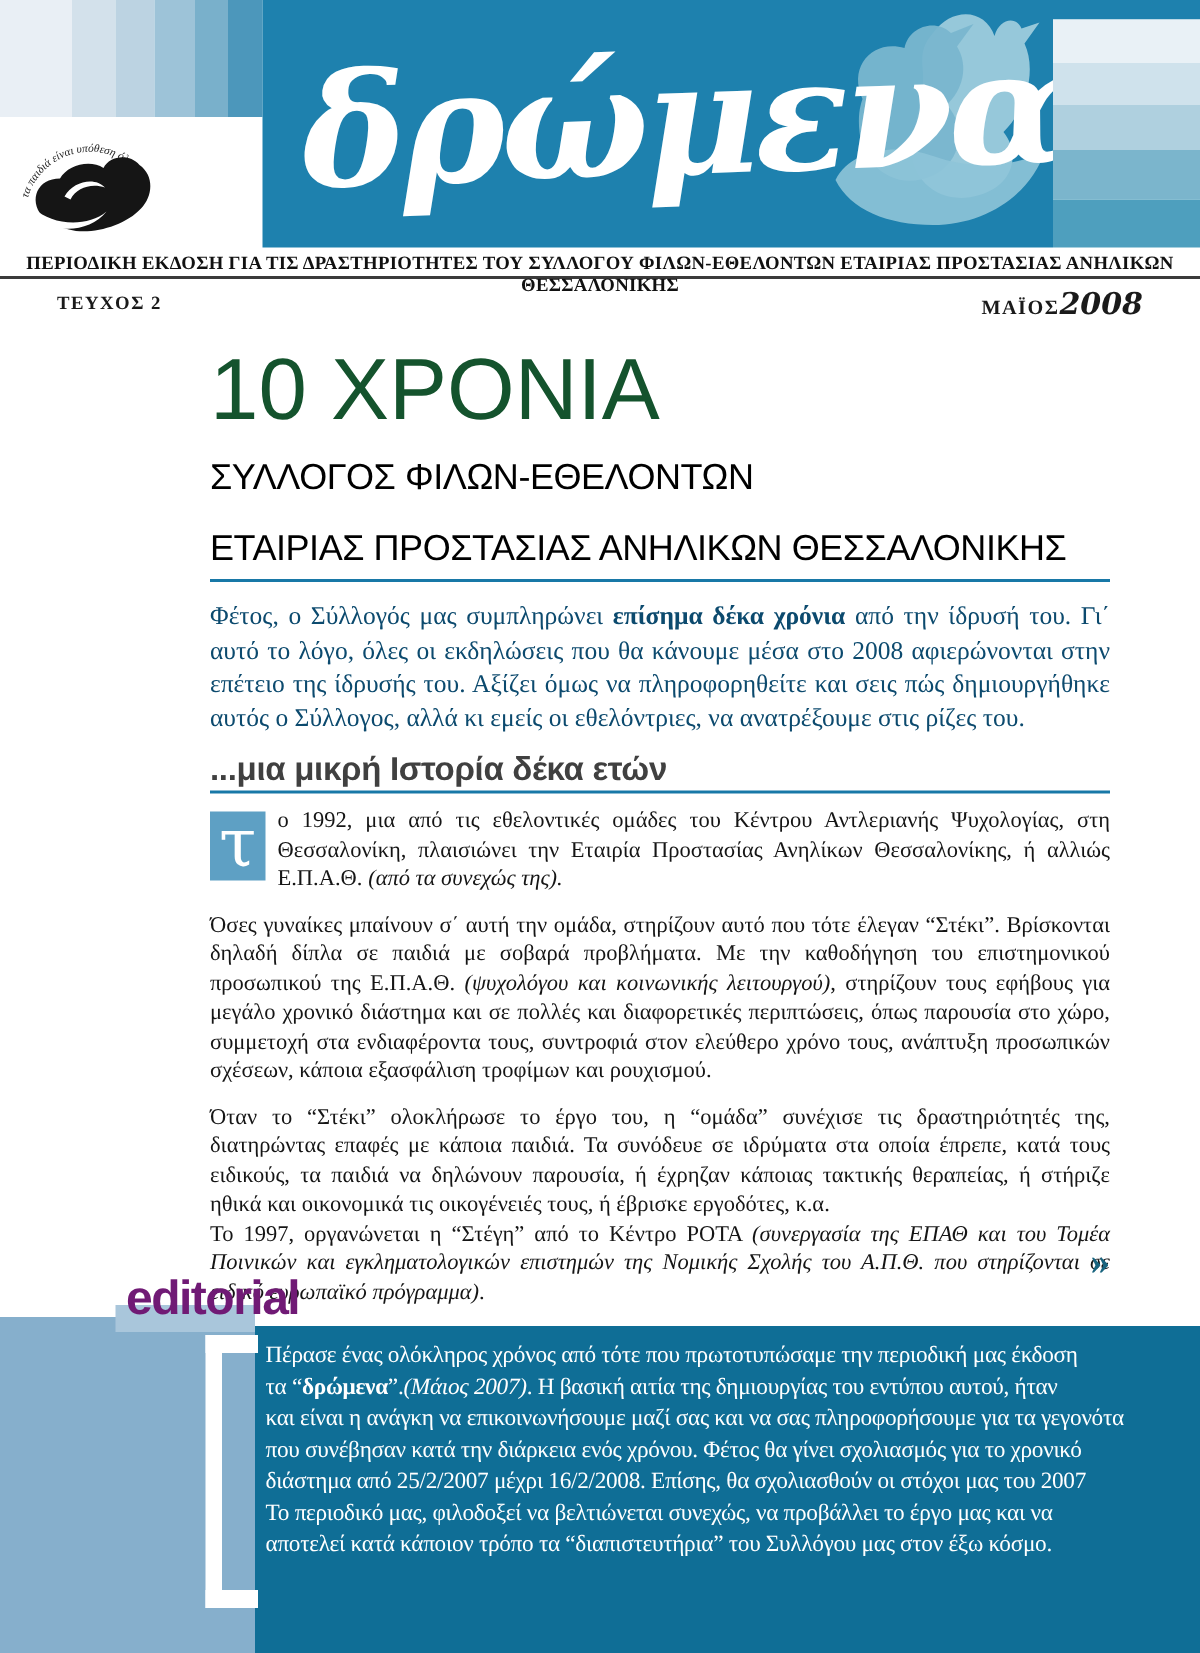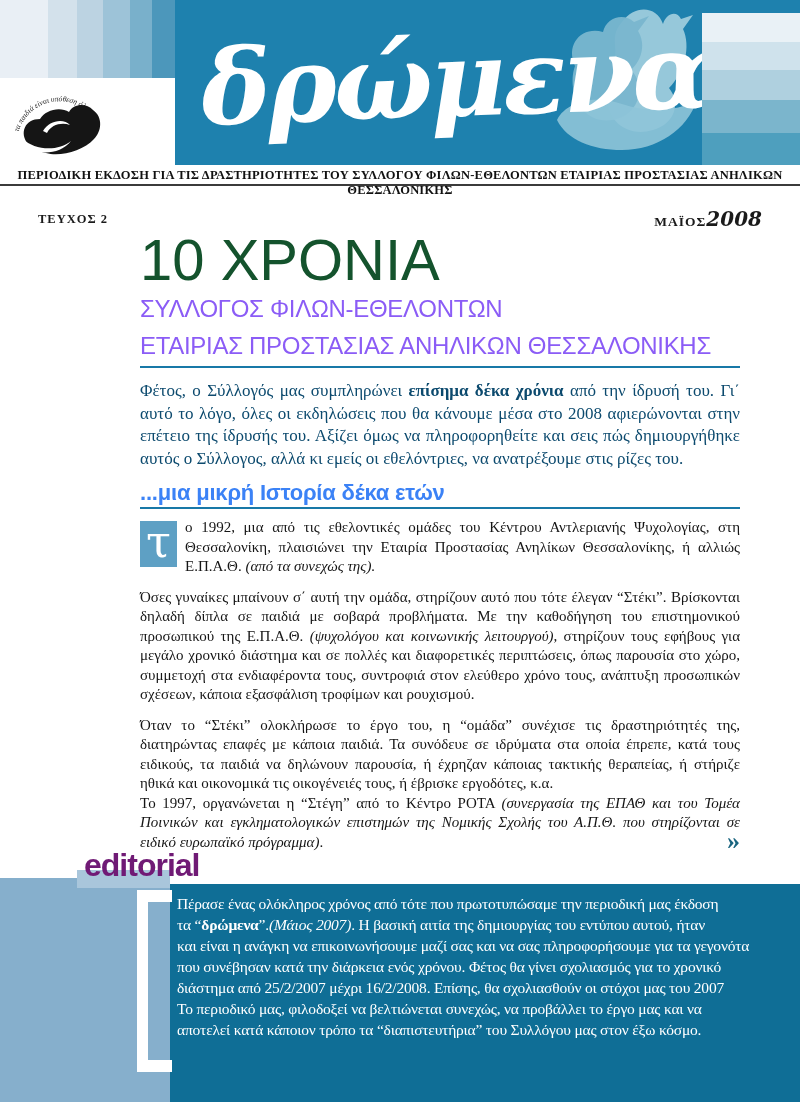--- a/index.html
+++ b/index.html
@@ -27,40 +27,40 @@
   .sr1{height:13px;background:#1e81ae;} .sr2{height:29px;background:#e9f1f6;}
   .sr3{height:28px;background:#cfe2ec;} .sr4{height:30px;background:#afd0df;}
   .sr5{height:33px;background:#7bb5cc;} .sr6{height:32px;background:#4e9fbe;}
   .logo-box { position:absolute; left:8px; top:78px; width:102px; height:88px; background:#ffffff; z-index:3; }
   .logo-box svg { width:100%; height:100%; }
   .banner {
     position:absolute; left:0; top:165px; width:800px; height:21px;
     border-bottom:2px solid #3b3b3b; text-align:center; padding-top:3px;
     font-size:12.5px; font-weight:bold; letter-spacing:0.2px; color:#111;
   }
-  .issue-row { position:absolute; left:0; top:204px; width:800px; height:34px; }
+  .issue-row { position:absolute; left:0; top:187px; width:800px; height:34px; }
   .issue-label { position:absolute; left:38px; top:8px; font-size:12.5px; font-weight:bold; letter-spacing:1px; }
   .date-label { position:absolute; right:38px; top:3px; font-size:13.5px; font-weight:bold; letter-spacing:1px; }
   .date-label .year { font-family:"DejaVu Serif", serif; font-style:italic; font-weight:bold; font-size:20px; letter-spacing:0; }
   
   .article { position:absolute; left:140px; top:236px; width:600px; }
   .article-title {
     font-family:"Liberation Sans", sans-serif; font-weight:normal;
     font-size:58px; line-height:48px; color:#14532d; letter-spacing:0;
   }
   .article-subtitle {
     font-family:"Liberation Sans", sans-serif; font-weight:normal;
-    font-size:24px; line-height:25px; color:#8b5cf6; letter-spacing:-0.3px; margin-top:12px;
+    font-size:24px; line-height:25px; color:#000000; letter-spacing:-0.3px; margin-top:22px;
   }
   .title-rule { border-top:2.5px solid #1878a7; margin-top:8px; }
   .lead { margin-top:12px; font-size:17px; line-height:22.5px; color:#0c4a6e; text-align:justify; }
   .lead b { font-weight:bold; }
   .section-heading {
     margin-top:12px; font-family:"Liberation Sans", sans-serif; font-weight:bold;
-    font-size:22px; line-height:22px; color:#3b82f6; letter-spacing:-0.2px;
+    font-size:22px; line-height:22px; color:#404040; letter-spacing:-0.2px;
   }
   .section-rule { border-top:2px solid #1878a7; margin-top:3px; }
   .body-p { margin-top:11px; font-size:15px; line-height:19.5px; text-align:justify; color:#151515; }
   .body-p.first { margin-top:9px; }
   .body-p i { font-style:italic; }
   .dropcap {
     float:left; width:37px; height:46px; margin:3px 8px 1px 0; background:#5ea0c4;
     color:#ffffff; font-family:"DejaVu Serif", serif; font-size:45px; line-height:42px; text-align:center;
   }
   .more-symbol { position:absolute; left:727px; top:826px; font-size:26px; font-weight:bold; color:#19647f; }

